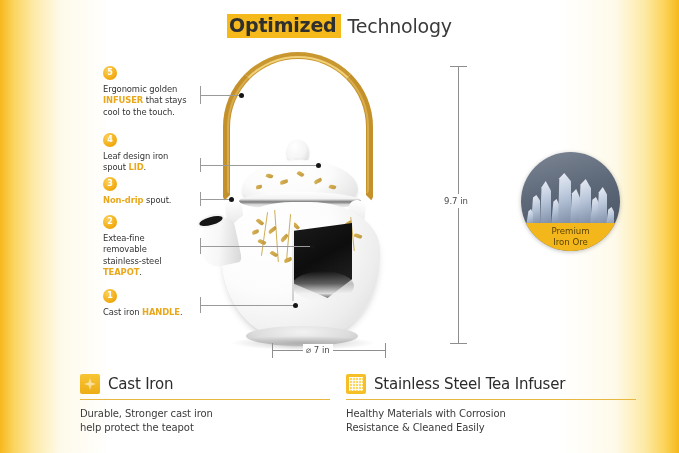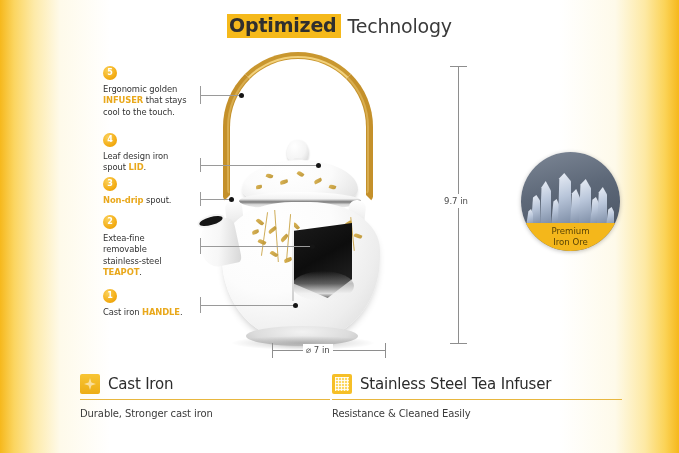--- a/index.html
+++ b/index.html
@@ -382,21 +382,21 @@
     line-height: 11px;
     text-align: center;
     padding-top: 3px;
     box-sizing: border-box;
   }
   .feature {
     position: absolute;
     top: 374px;
   }
   #feature-left { left: 80px; width: 250px; }
-  #feature-right { left: 332px; width: 290px; }
+  #feature-right { left: 346px; width: 290px; }
 
   .feat-head {
     display: flex;
     align-items: center;
     gap: 8px;
   }
   .feat-icon {
     width: 20px;
     height: 20px;
     flex: 0 0 20px;
@@ -585,27 +585,29 @@
   </div>
 
   <div class="feature" id="feature-left">
     <div class="feat-head">
       <div class="feat-icon icon-castiron"></div>
       <div class="feat-title">Cast Iron</div>
     </div>
     <div class="feat-rule"></div>
     <div class="feat-desc">
       <div>Durable, Stronger cast iron</div>
+      <div>help protect the teapot</div>
     </div>
   </div>
 
   <div class="feature" id="feature-right">
     <div class="feat-head">
       <div class="feat-icon icon-infuser"></div>
       <div class="feat-title">Stainless Steel Tea Infuser</div>
     </div>
     <div class="feat-rule"></div>
     <div class="feat-desc">
+      <div>Healthy Materials with Corrosion</div>
       <div>Resistance &amp; Cleaned Easily</div>
     </div>
   </div>
 
 </div>
 
 </body></html>

